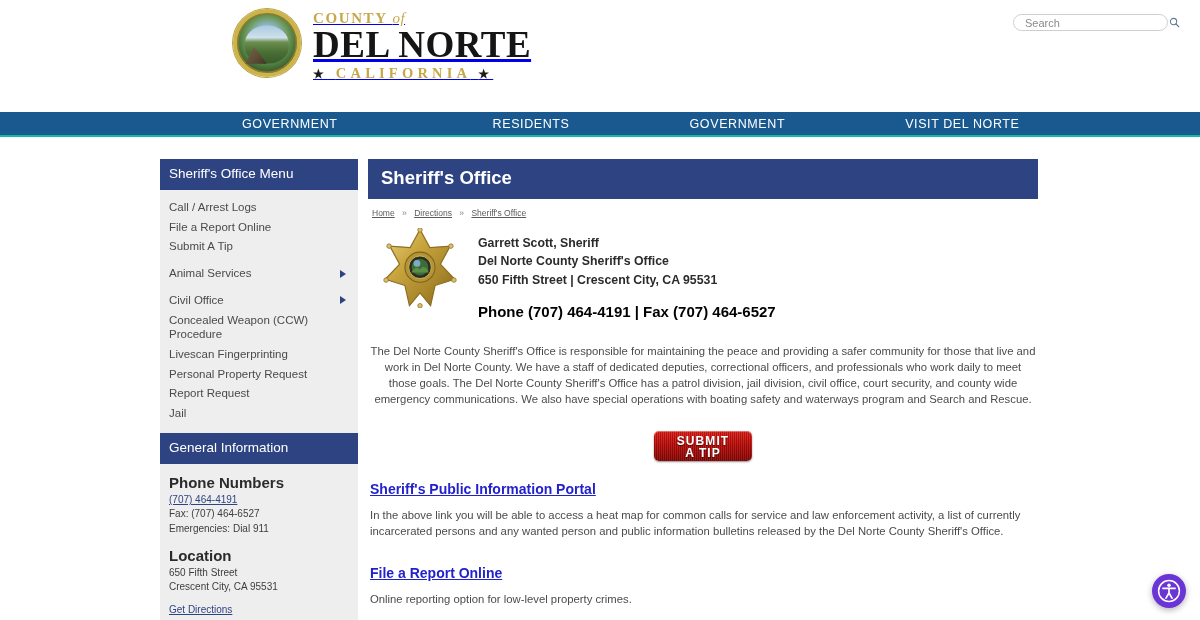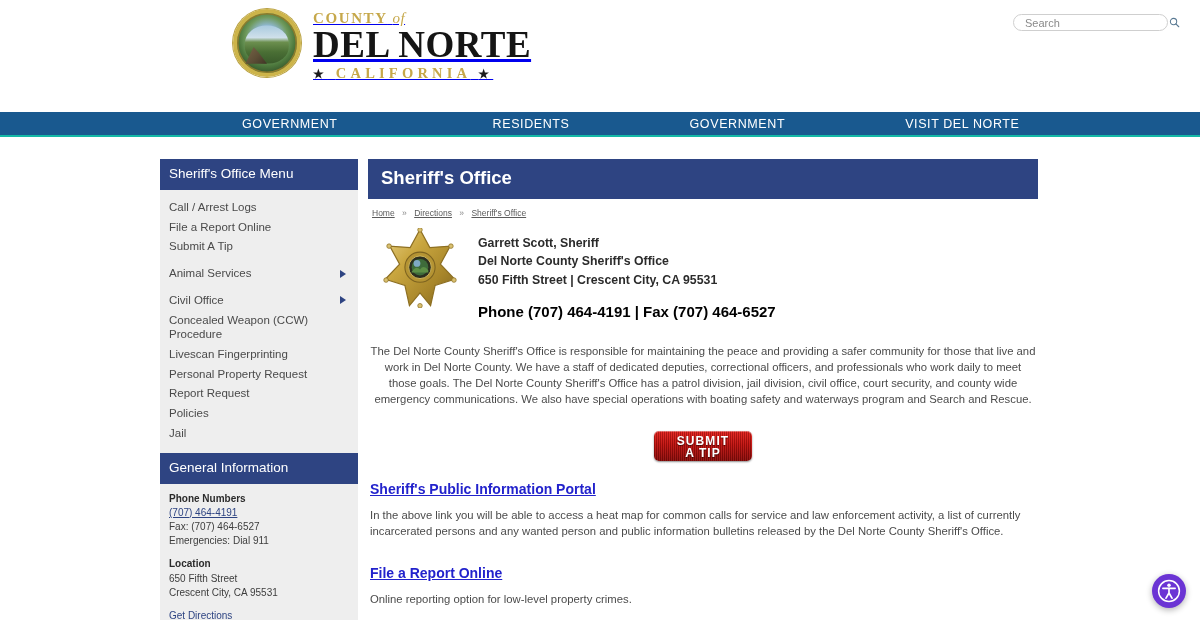--- a/index.html
+++ b/index.html
@@ -175,21 +175,21 @@
     border-bottom: 4.5px solid transparent;
   }
 
   .info-body {
     background: #eeeeee;
     padding: 8px 9px 12px 9px;
     font-size: 10px;
     line-height: 1.42;
     color: #3d3d3d;
   }
-  .info-head { font-weight: bold; font-size: 10px; color: #2b2b2b; }
+  .info-head { font-weight: bold; font-size: 15px; color: #2b2b2b; }
   .info-body a { color: #2e4482; text-decoration: underline; }
   .info-gap { height: 9px; }
   .get-dir { display: inline-block; margin-top: 9px; color: #3d3d3d; text-decoration: underline; text-align: right; }
 
   
   .content { width: 670px; flex: 0 0 670px; }
   .content-title {
     background: #2e4482;
     color: #ffffff;
     font-size: 18.5px;
@@ -332,21 +332,20 @@
           <span class="caret"></span>
         </a>
         <a class="menu-link" href="#">
           <span>Civil Office</span>
           <span class="caret"></span>
         </a>
         <a class="menu-link" href="#">Concealed Weapon (CCW) Procedure</a>
         <a class="menu-link" href="#">Livescan Fingerprinting</a>
         <a class="menu-link" href="#">Personal Property Request</a>
         <a class="menu-link" href="#">Report Request</a>
-        <a class="menu-link" href="#">Policies</a>
         <a class="menu-link" href="#">Jail</a>
       </div>
     </div>
 
     <div class="panel">
       <div class="panel-title">General Information</div>
       <div class="info-body">
         <div class="info-head">Phone Numbers</div>
         <div><a href="#">(707) 464-4191</a></div>
         <div>Fax: (707) 464-6527</div>

